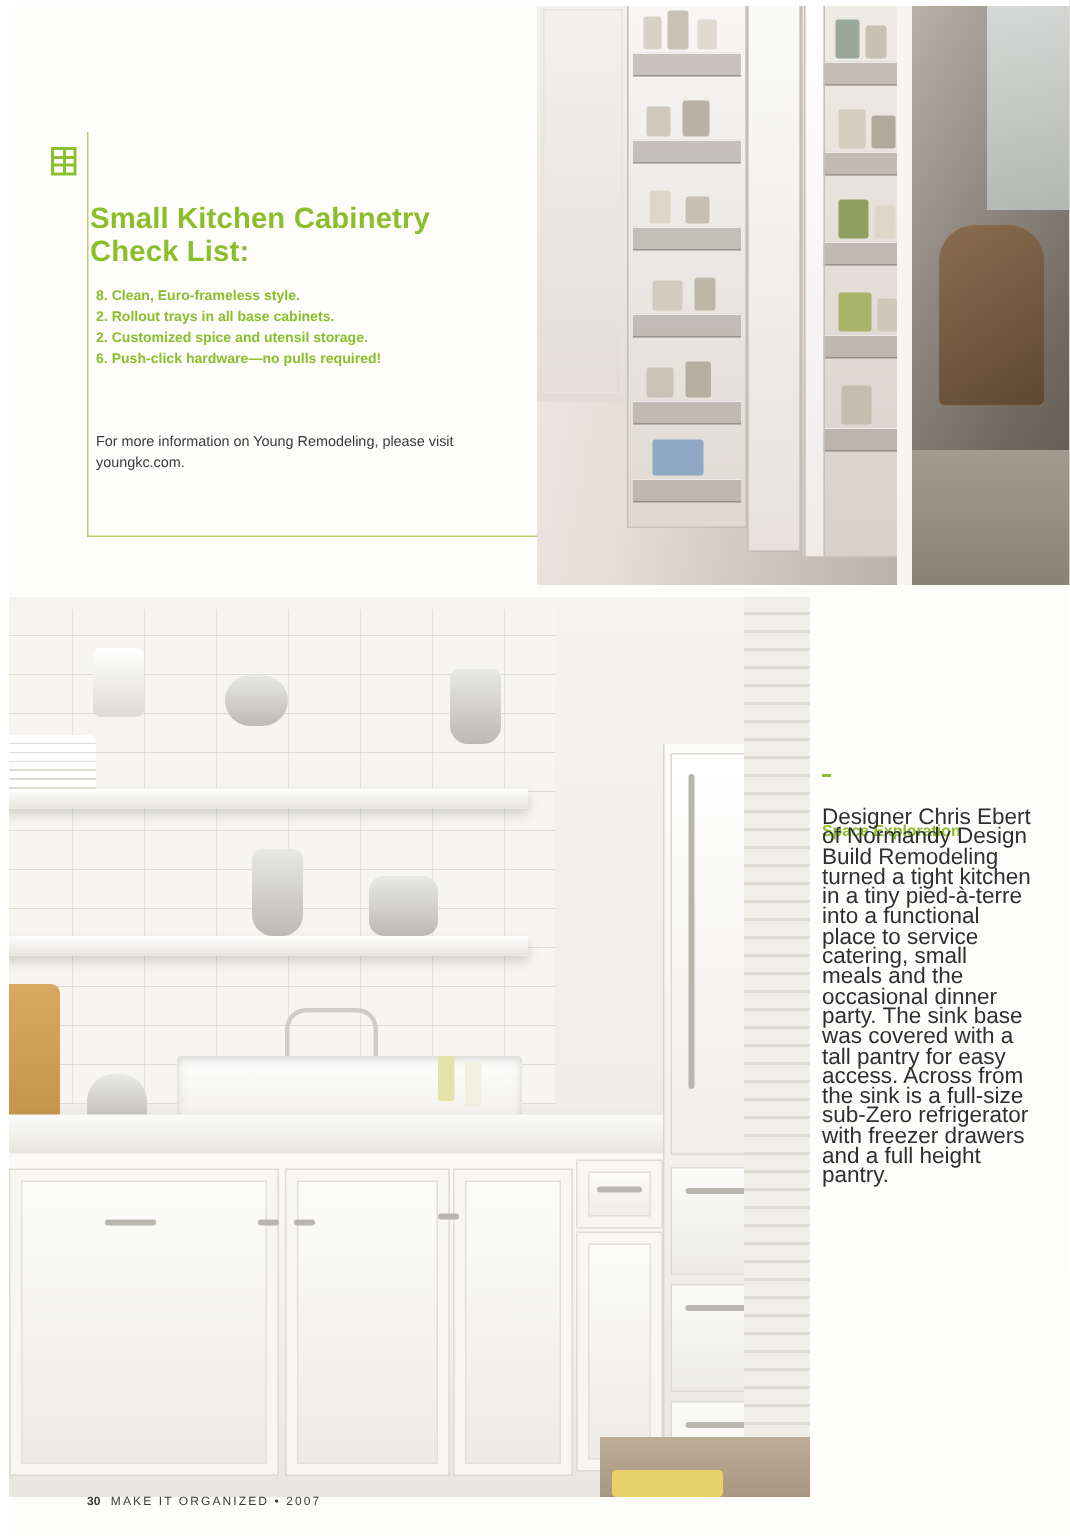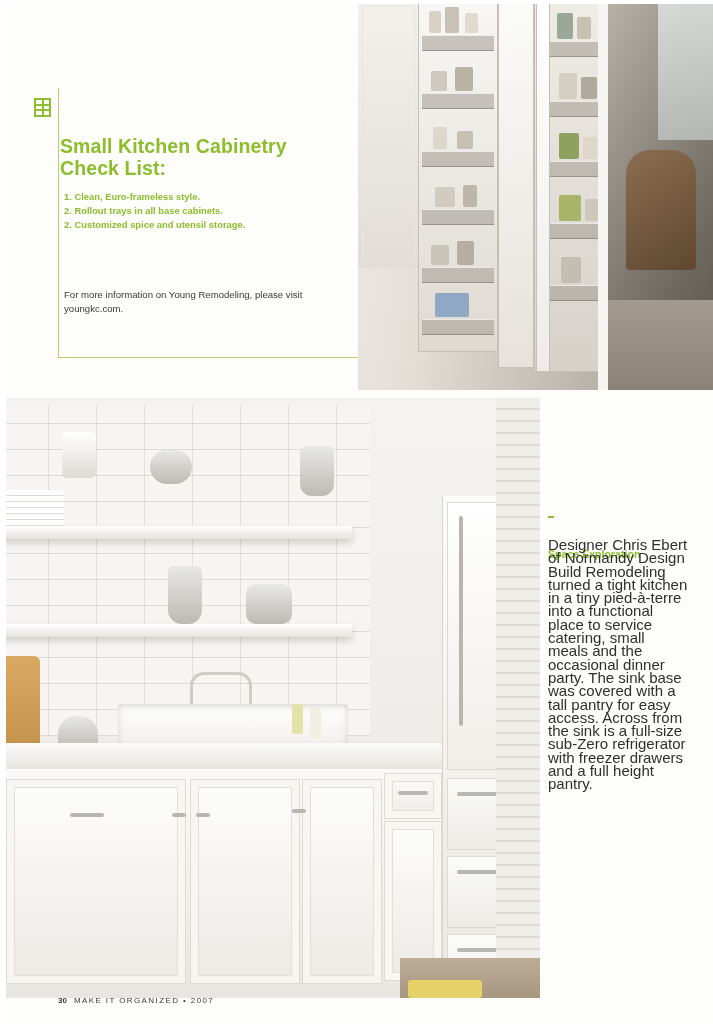--- a/index.html
+++ b/index.html
@@ -308,23 +308,24 @@
       <i></i>
       <i></i>
       <i></i>
       <i></i>
       <i></i>
   </div>
 
   <div class="check-title">Small Kitchen Cabinetry Check List:</div>
 
   <div class="check-list">
-    <div>1. Clean, Euro-frameless style.</div>
+    <div>8. Clean, Euro-frameless style.</div>
     <div>2. Rollout trays in all base cabinets.</div>
     <div>2. Customized spice and utensil storage.</div>
+    <div>6. Push-click hardware—no pulls required!</div>
   </div>
 
   <div class="check-note">For more information on Young Remodeling, please visit youngkc.com.</div>
 
   <div class="main-photo">
     <div class="mp-sky"></div>
     <div class="mp-tile"></div>
 
     <div class="mp-shelf mp-shelf1"></div>
     <div class="mp-shelf mp-shelf2"></div>

